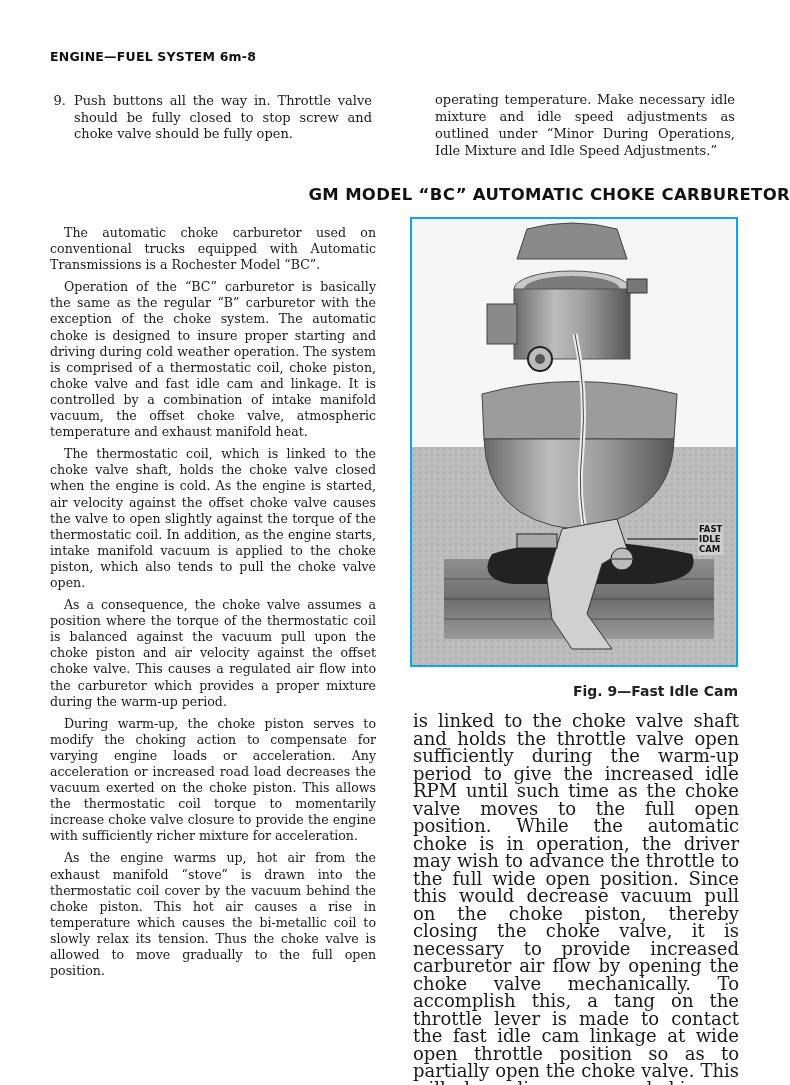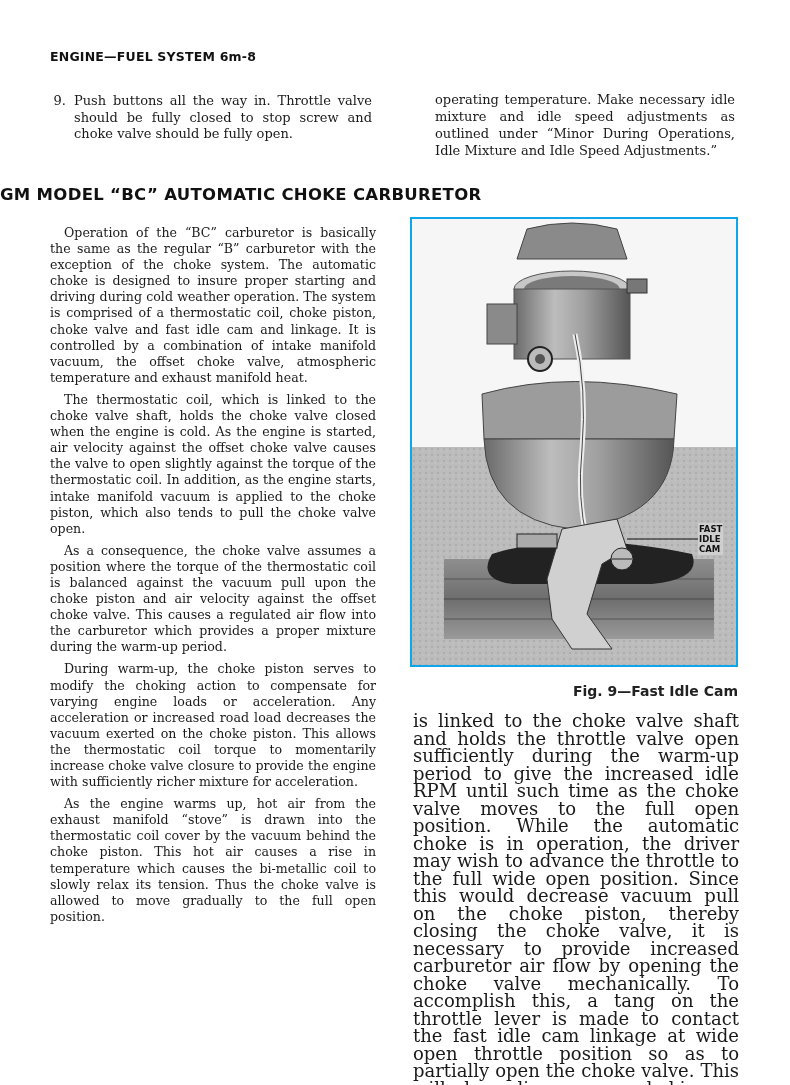--- a/index.html
+++ b/index.html
@@ -18,21 +18,21 @@
     font-size: 13px; line-height: 16.5px;
   }
   .step { display: flex; margin-bottom: 1px; }
   .step-num { width: 20px; text-align: right; margin-right: 8px; flex: none; }
   .step-text { flex: 1; text-align: justify; }
   .top-right {
     position: absolute; left: 435px; top: 91px; width: 300px;
     font-size: 13px; line-height: 17px; text-align: justify;
   }
   .section-title {
-    position: absolute; left: 0; top: 185px; width: 790px; text-align: left;
+    position: absolute; left: 0; top: 185px; width: 790px; text-align: right;
     font-family: "DejaVu Sans", "Liberation Sans", sans-serif;
     font-weight: bold; font-size: 16.5px; letter-spacing: 0.3px; color: #111;
   }
   .left-col {
     position: absolute; left: 50px; top: 225px; width: 326px;
     font-size: 12.6px; line-height: 16.1px;
   }
   .subhead { font-weight: bold; font-size: 13px; margin-bottom: 2px; }
   .para { text-indent: 14px; text-align: justify; margin: 0 0 6px 0; }
   .figure-box {
@@ -67,20 +67,21 @@
     <span class="step-num">9.</span>
     <span class="step-text">Push buttons all the way in. Throttle valve should be fully closed to stop screw and choke valve should be fully open.</span>
   </div>
 </div>
 
 <div class="top-right">operating temperature. Make necessary idle mixture and idle speed adjustments as outlined under “Minor During Operations, Idle Mixture and Idle Speed Adjustments.”</div>
 
 <div class="section-title">GM MODEL “BC” AUTOMATIC CHOKE CARBURETOR</div>
 
 <div class="left-col">
+  <p class="para">The automatic choke carburetor used on conventional trucks equipped with Automatic Transmissions is a Rochester Model “BC”.</p>
   <p class="para">Operation of the “BC” carburetor is basically the same as the regular “B” carburetor with the exception of the choke system. The automatic choke is designed to insure proper starting and driving during cold weather operation. The system is comprised of a thermostatic coil, choke piston, choke valve and fast idle cam and linkage. It is controlled by a combination of intake manifold vacuum, the offset choke valve, atmospheric temperature and exhaust manifold heat.</p>
   <p class="para">The thermostatic coil, which is linked to the choke valve shaft, holds the choke valve closed when the engine is cold. As the engine is started, air velocity against the offset choke valve causes the valve to open slightly against the torque of the thermostatic coil. In addition, as the engine starts, intake manifold vacuum is applied to the choke piston, which also tends to pull the choke valve open.</p>
   <p class="para">As a consequence, the choke valve assumes a position where the torque of the thermostatic coil is balanced against the vacuum pull upon the choke piston and air velocity against the offset choke valve. This causes a regulated air flow into the carburetor which provides a proper mixture during the warm-up period.</p>
   <p class="para">During warm-up, the choke piston serves to modify the choking action to compensate for varying engine loads or acceleration. Any acceleration or increased road load decreases the vacuum exerted on the choke piston. This allows the thermostatic coil torque to momentarily increase choke valve closure to provide the engine with sufficiently richer mixture for acceleration.</p>
   <p class="para">As the engine warms up, hot air from the exhaust manifold “stove” is drawn into the thermostatic coil cover by the vacuum behind the choke piston. This hot air causes a rise in temperature which causes the bi-metallic coil to slowly relax its tension. Thus the choke valve is allowed to move gradually to the full open position.</p>
 </div>
 
 <div class="figure-box">
   <svg viewBox="0 0 324 446" preserveAspectRatio="none">
     <defs>

